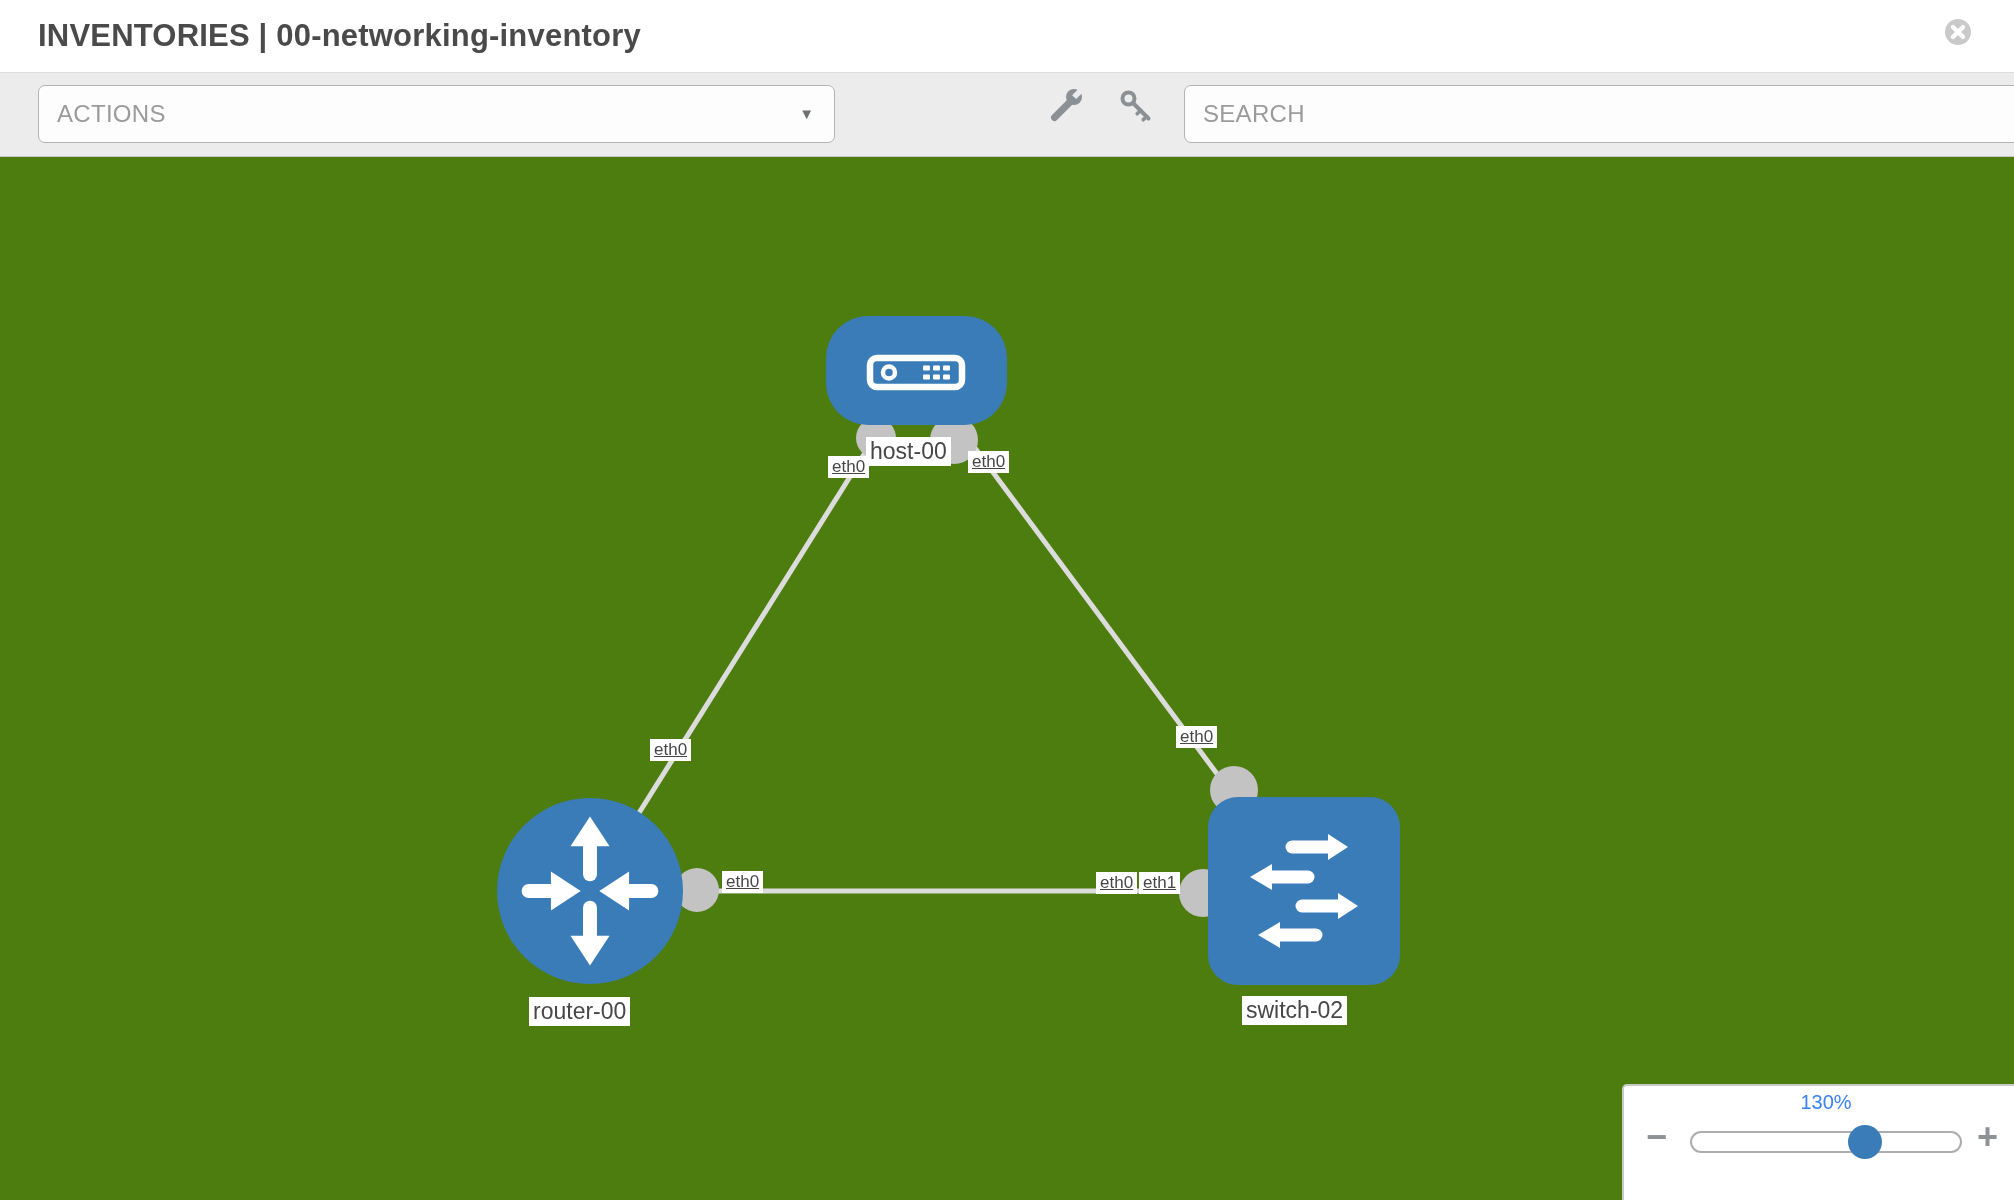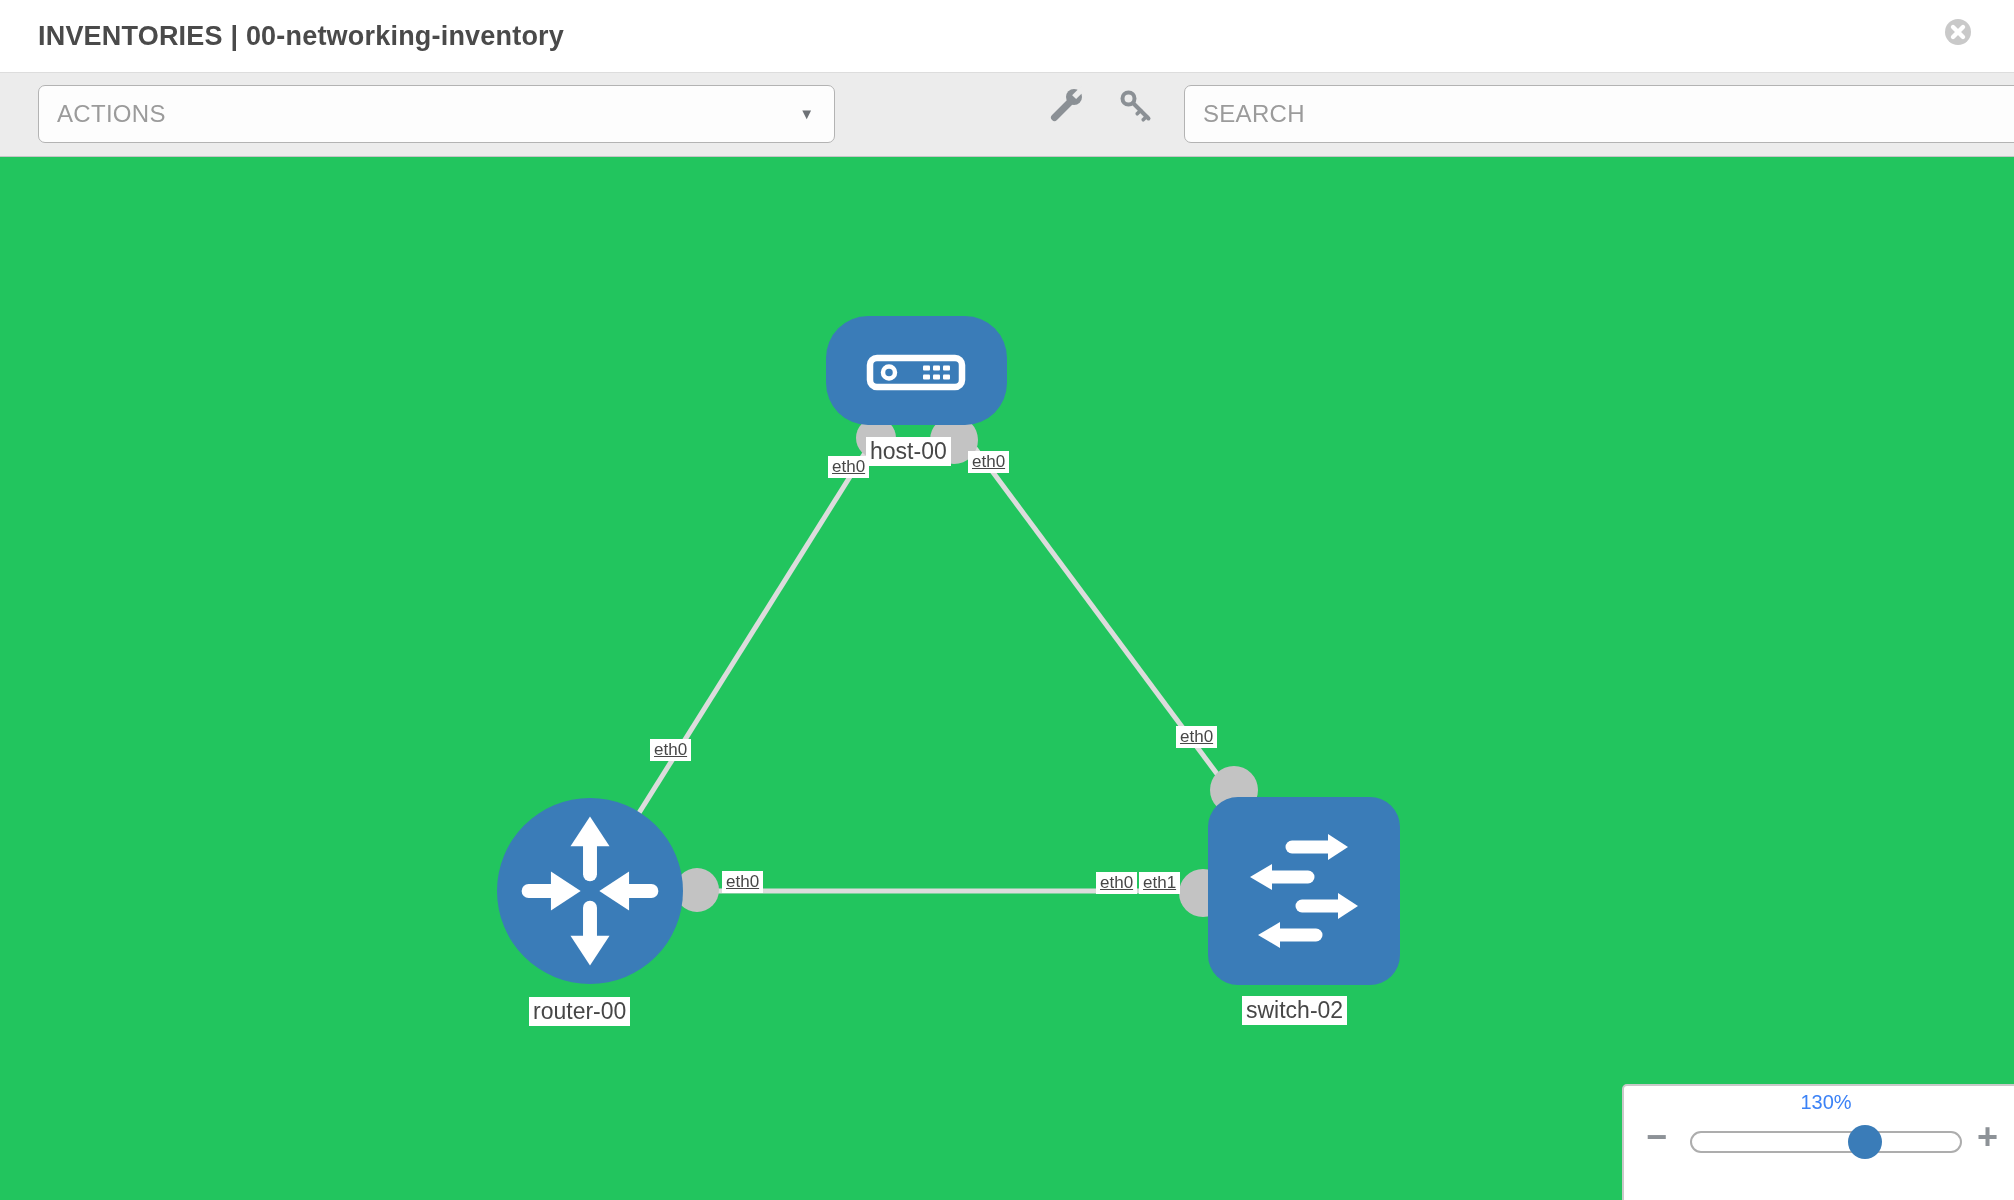--- a/index.html
+++ b/index.html
@@ -10,21 +10,21 @@
   }
   #app{position:relative;width:2014px;height:1200px;}
 
   
   .header{
     position:absolute;left:0;top:0;width:2014px;height:72px;background:#ffffff;
     border-bottom:1px solid #dddddd;
   }
   .page-title{
     position:absolute;left:38px;top:0;height:77px;line-height:72px;
-    font-size:27px;font-weight:bold;color:#4a4a4a;letter-spacing:0.2px;
+    font-size:31px;font-weight:bold;color:#4a4a4a;letter-spacing:0.2px;
   }
   .close-btn{
     position:absolute;left:1945px;top:19px;width:26px;height:26px;cursor:pointer;
   }
 
   
   .toolbar{
     position:absolute;left:0;top:73px;width:2014px;height:84px;background:#ececec;
     border-bottom:1px solid #c6c6c6;box-sizing:border-box;
   }
@@ -41,21 +41,21 @@
     font-size:15px;color:#6e7276;
   }
   .actions-box{left:38px;width:797px;}
   .search-box{left:1184px;width:932px;}
   .tool-icon{position:absolute;top:13px;width:40px;height:40px;cursor:pointer;}
   .wrench{left:1046px;}
   .key{left:1116px;}
 
   
   .canvas{
-    position:absolute;left:0;top:157px;width:2014px;height:1043px;background:#22c55e;
+    position:absolute;left:0;top:157px;width:2014px;height:1043px;background:#4d7c0f;
   }
   .links-svg{position:absolute;left:0;top:0;z-index:1;}
   .node{position:absolute;z-index:2;background:#3a7cb8;cursor:pointer;}
   .node svg{position:absolute;left:0;top:0;}
   .node-host{left:826px;top:159px;width:181px;height:109px;border-radius:42px;}
   .node-router{left:497px;top:641px;width:186px;height:186px;border-radius:50%;}
   .node-switch{left:1208px;top:640px;width:192px;height:188px;border-radius:30px;}
 
   .chip{
     position:absolute;z-index:3;background:#ffffff;color:#474747;

